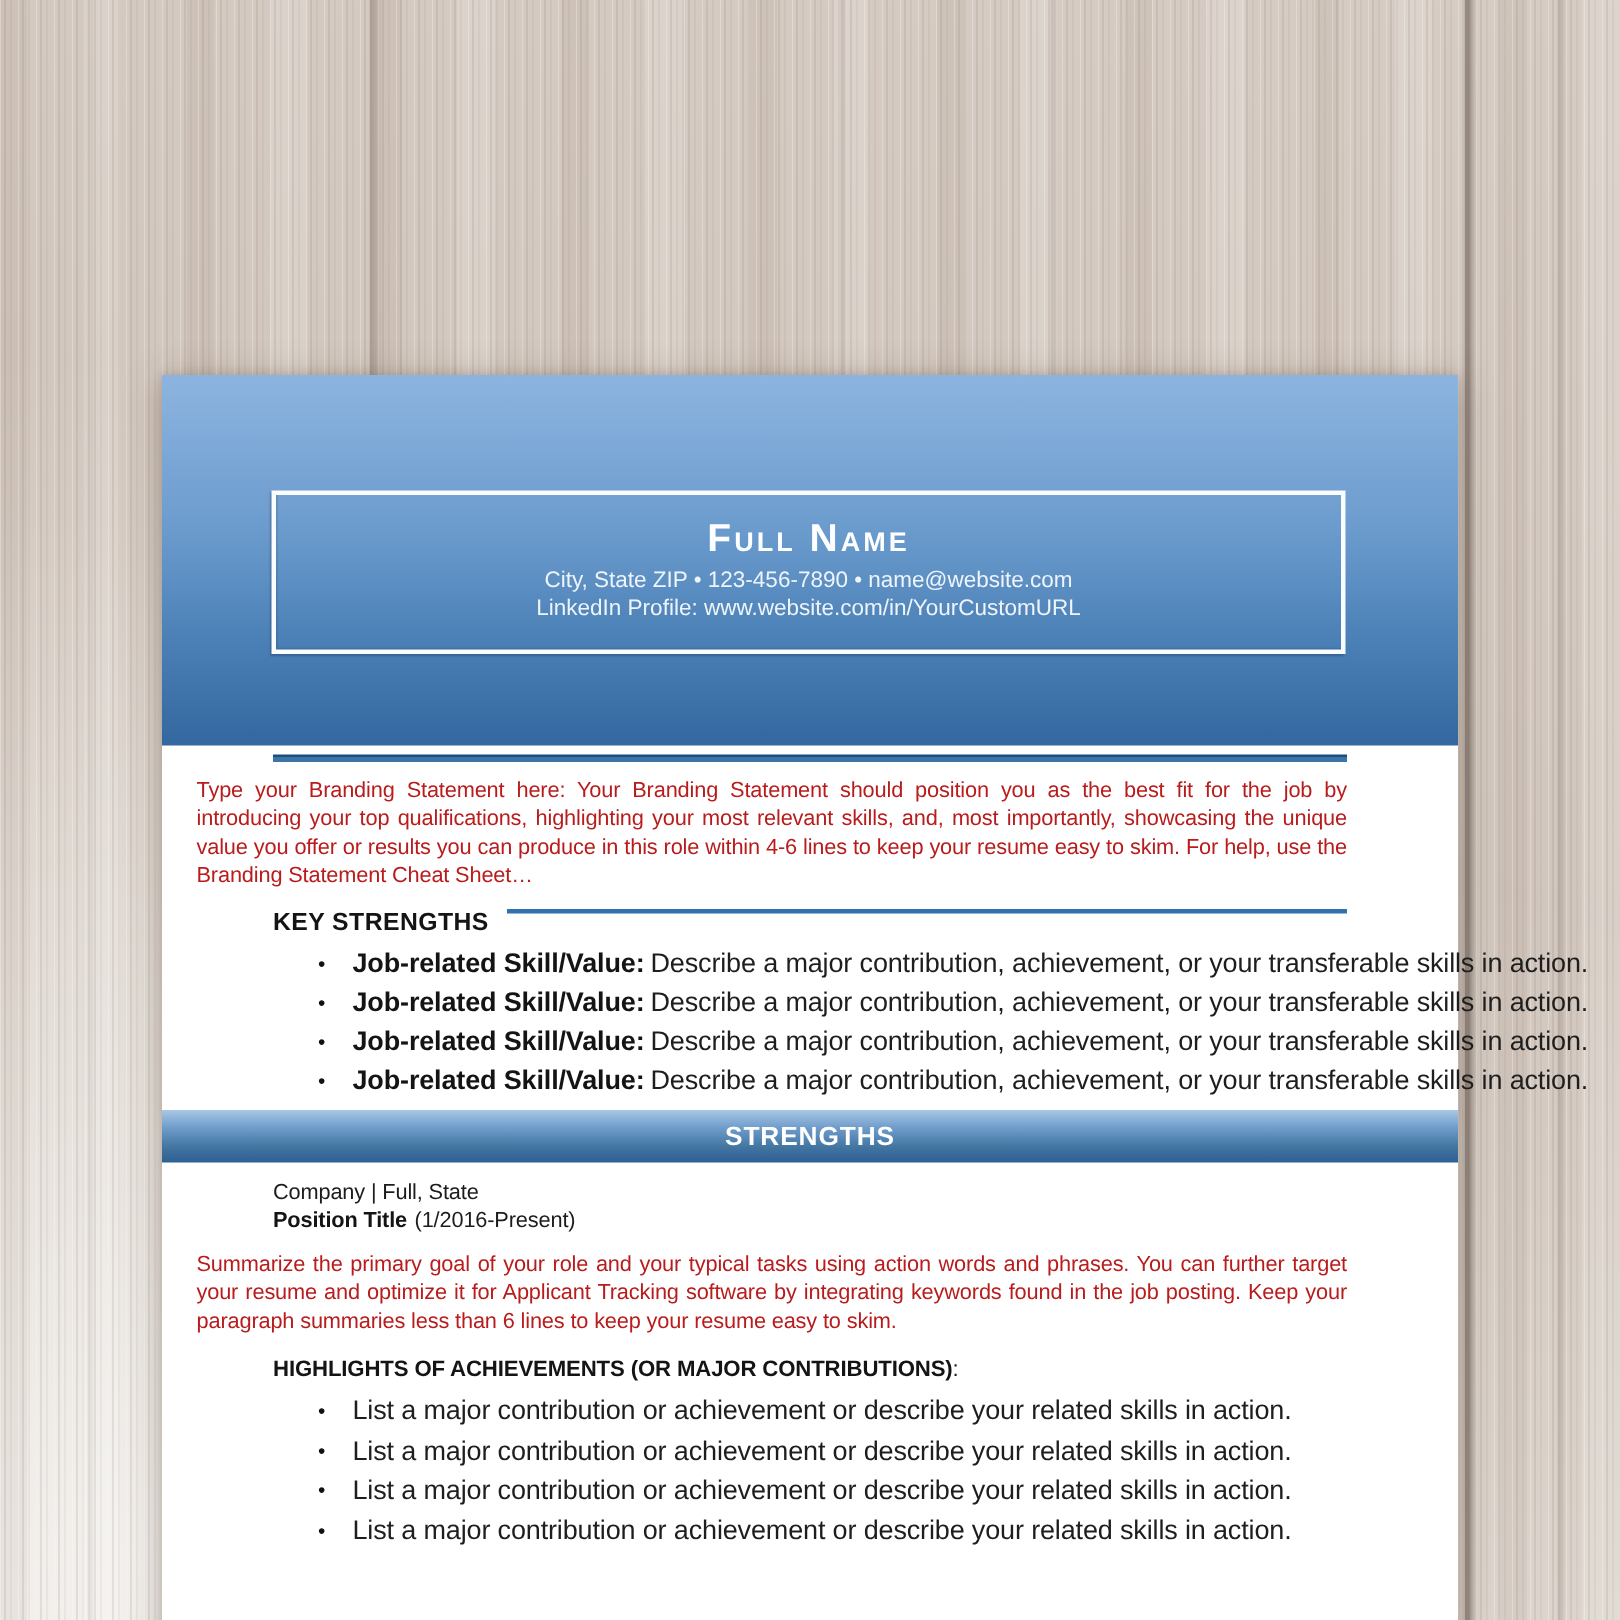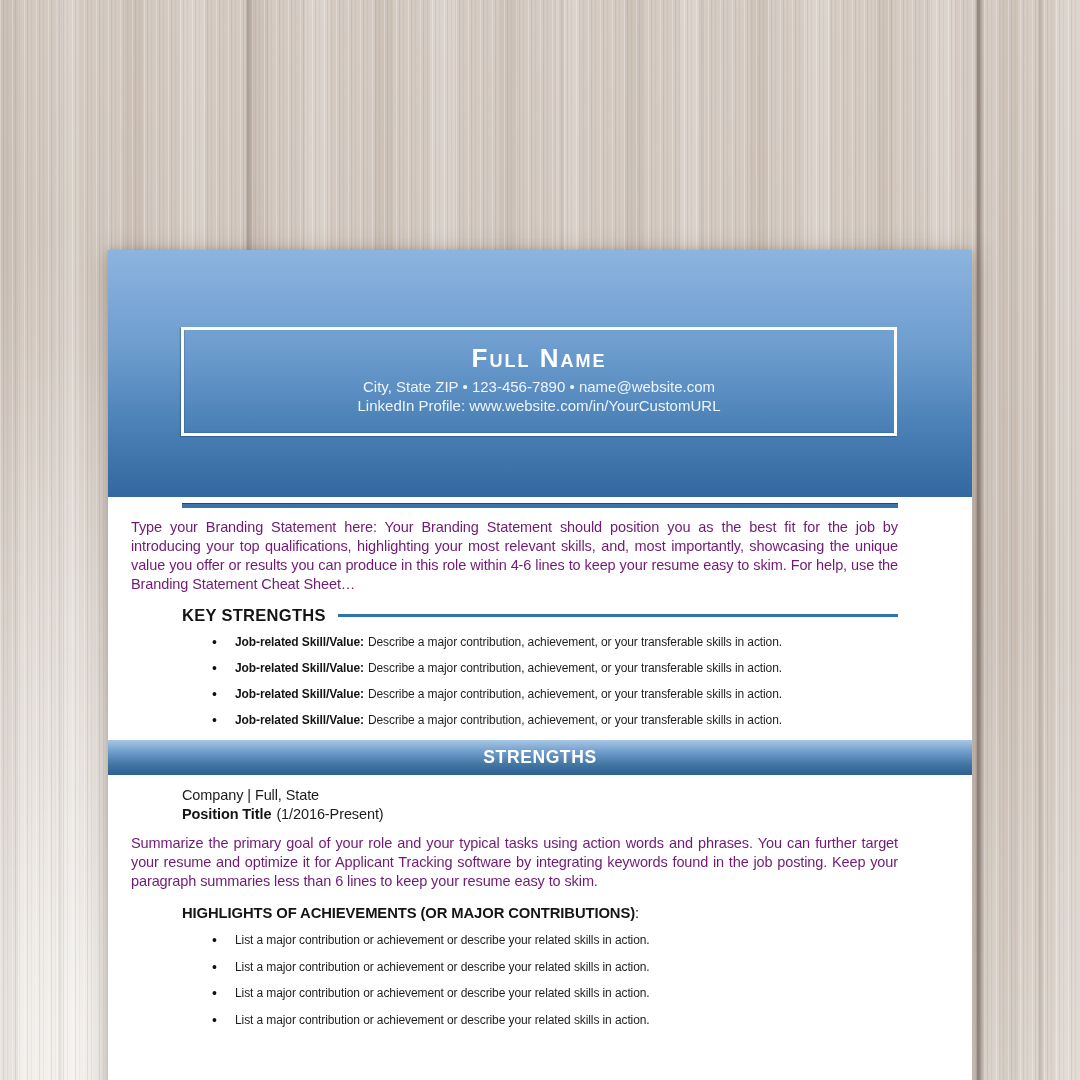--- a/index.html
+++ b/index.html
@@ -64,43 +64,43 @@
     font-variant: small-caps; letter-spacing: 2px; color: #fdfeff;
   }
   .contact-line {
     margin: 0; font-size: 15px; line-height: 19px; font-weight: 400; color: #eef4fa;
   }
 
   
   .pad { margin-left: 74px; margin-right: 74px; }
   .para {
     font-size: 14.5px; line-height: 19px; letter-spacing: -0.1px;
-    text-align: justify; color: #701a75; margin-top: 10px; margin-bottom: 0; margin-left: 23px;
+    text-align: justify; color: #b91c1c; margin-top: 10px; margin-bottom: 0; margin-left: 23px;
   }
 
   .section-title {
     margin: 28px 74px 0; text-align: center;
     font-size: 20px; font-weight: 700; letter-spacing: .5px; color: #141414;
   }
   .title-rule {
     margin: 6px 74px 0; height: 5px;
     background: linear-gradient(180deg, #1d4d79 0%, #1d4d79 30%, #3a74a8 30%, #3a74a8 100%);
   }
 
-  .subhead-row { display: flex; align-items: center; margin: 12px 74px 0; }
+  .subhead-row { display: flex; margin: 12px 74px 0; }
   .subhead-row h3 {
     margin: 0; font-size: 16.5px; font-weight: 700; letter-spacing: .3px; color: #141414;
     white-space: nowrap;
   }
   .subhead-line { flex: 1; height: 3px; background: #2f72ad; margin-left: 12px; }
 
   ul.bullets { list-style: none; margin: 8px 74px 0; padding: 0; }
   ul.bullets li {
     position: relative; padding-left: 53px; margin: 0 0 7px 0;
-    font-size: 12px; line-height: 19px; letter-spacing: -0.1px;
+    font-size: 18px; line-height: 19px; letter-spacing: -0.1px;
     white-space: nowrap; color: #1e1e1e;
   }
   ul.bullets li::before {
     content: "\2022"; position: absolute; left: 30px; top: 0;
     font-size: 14px; color: #111;
   }
   .b { font-weight: 700; color: #141414; }
   .after-b { margin-left: 4px; }
 
   

